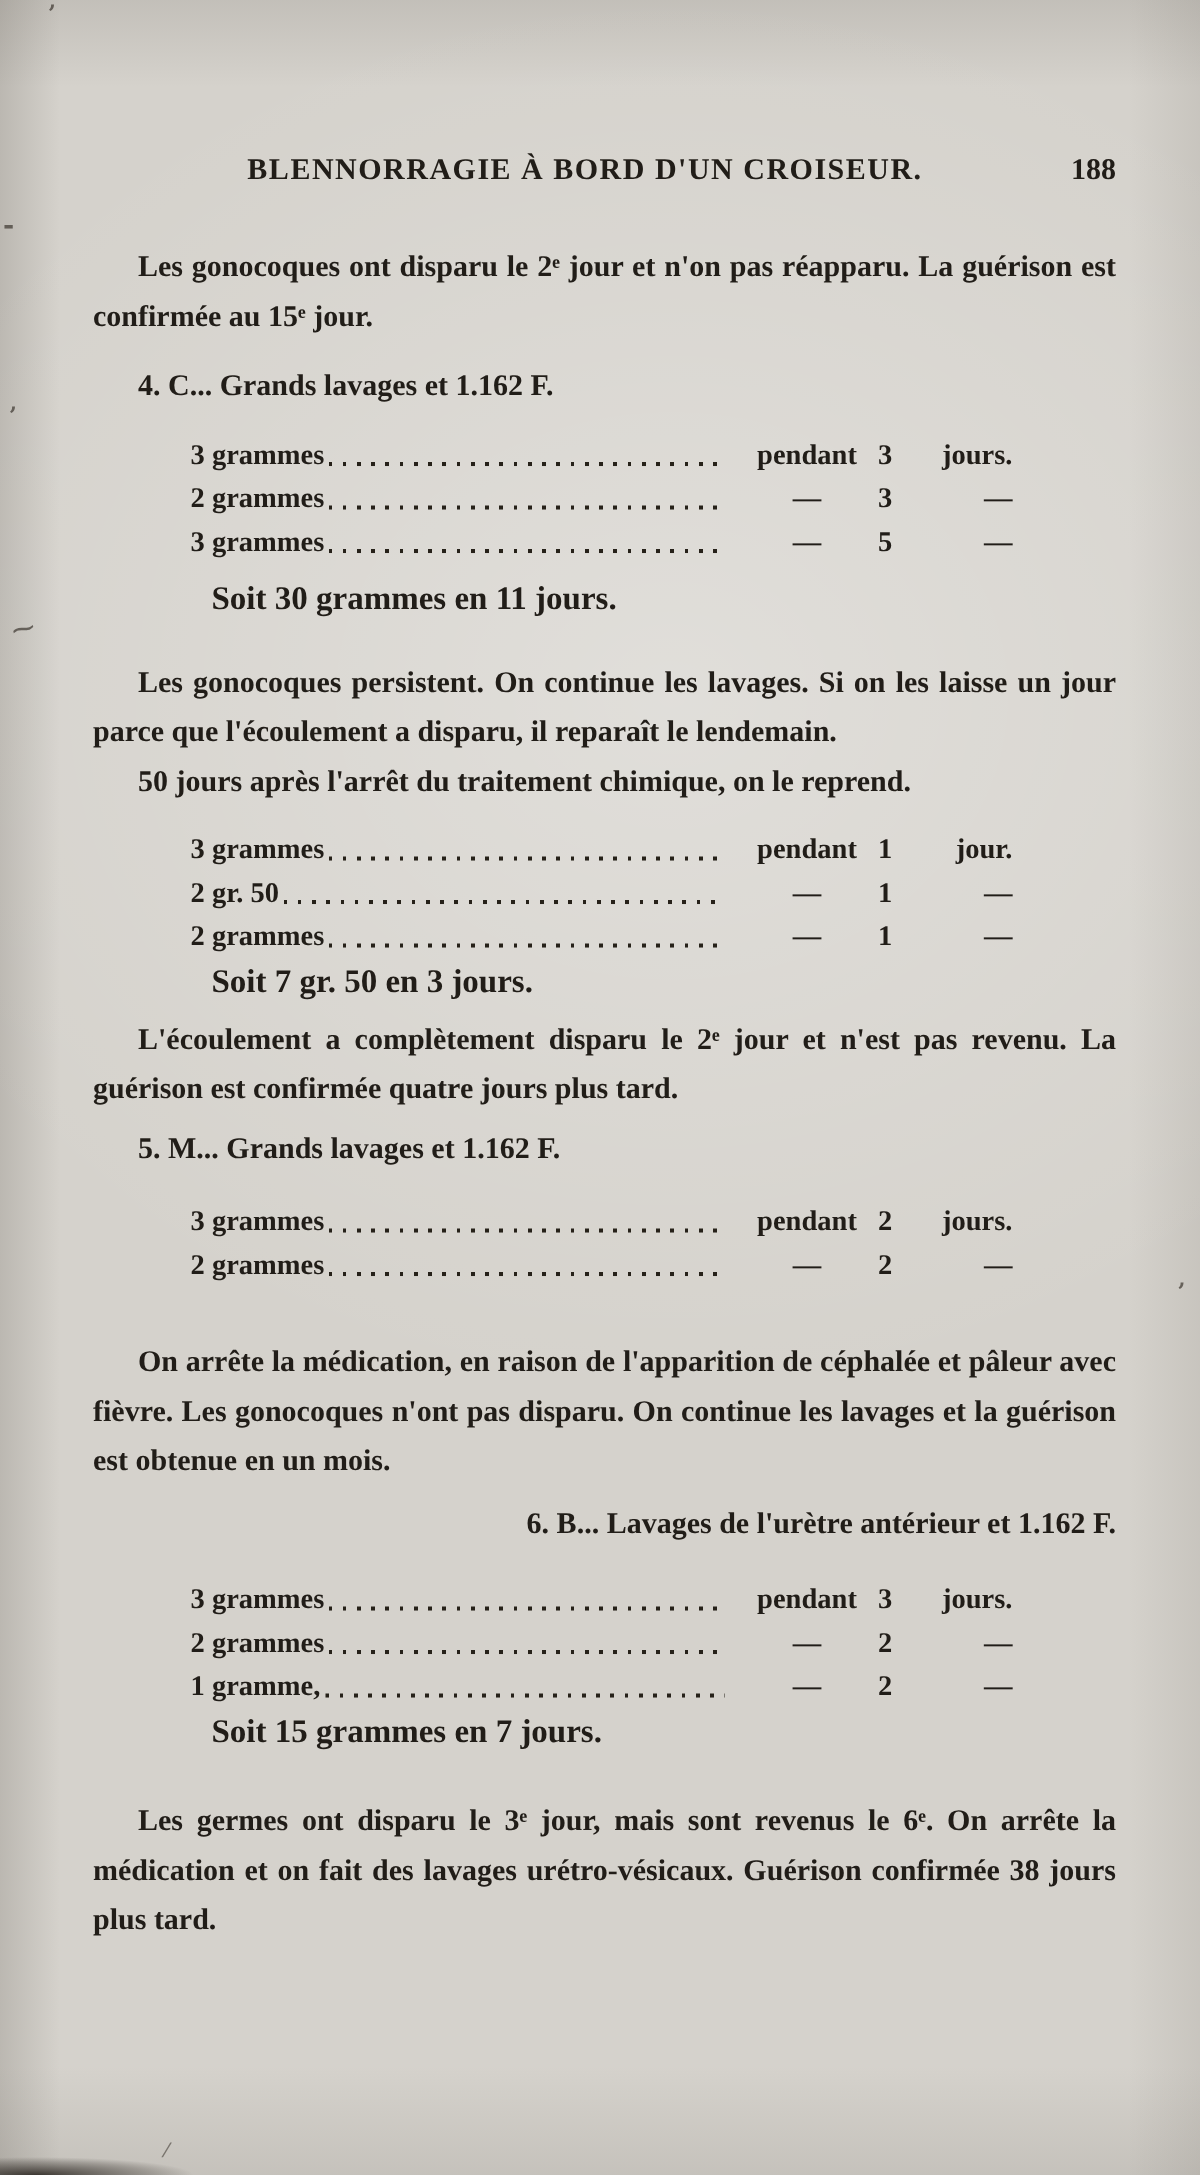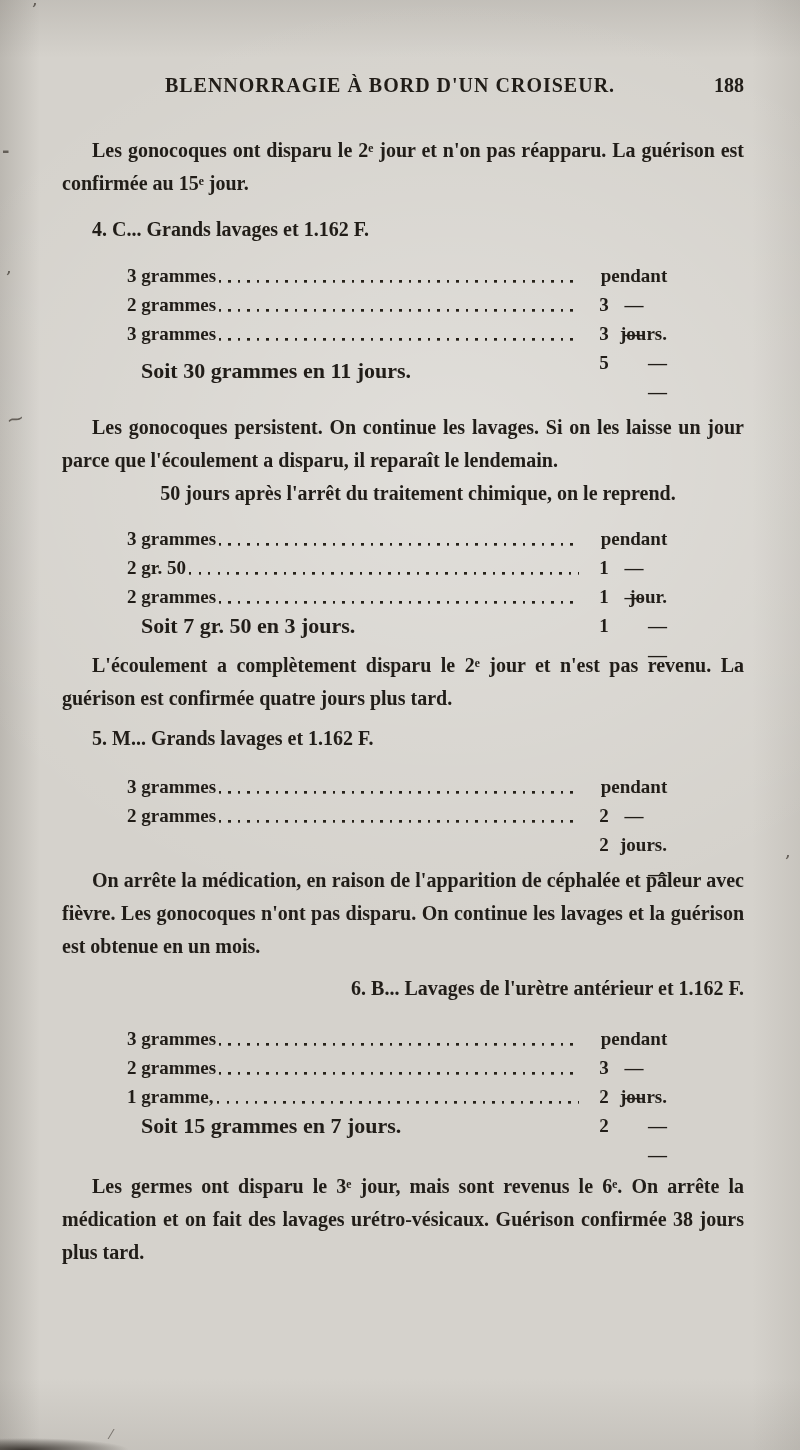--- a/index.html
+++ b/index.html
@@ -21,36 +21,36 @@
       linear-gradient(to bottom, rgba(84,78,70,0.14), rgba(84,78,70,0) 4%, rgba(84,78,70,0) 95%, rgba(84,78,70,0.12));
   }
   .smudge-bl{
     position:absolute;left:0;bottom:0;width:200px;height:20px;pointer-events:none;
     background:radial-gradient(ellipse 140px 16px at 12% 100%, rgba(38,33,28,0.85), rgba(38,33,28,0.25) 55%, rgba(38,33,28,0) 75%);
   }
   .art{
     position:absolute;font-size:15px;color:#453f38;opacity:.75;line-height:1;
     font-family:"DejaVu Serif",serif;
   }
-  .content{position:absolute;left:62px;top:72px;width:682px;}
+  .content{position:absolute;left:62px;top:100px;width:682px;}
   .hdr{position:relative;text-align:center;font-size:20px;line-height:26px;letter-spacing:1px;white-space:nowrap;}
   .hdr-title{padding-right:26px;}
   .hdr-num{position:absolute;right:0;top:0;letter-spacing:0;}
   .para{margin:0;font-size:20px;line-height:33px;text-align:justify;text-indent:30px;}
-  .oneliner{text-align:center;}
+  .oneliner{text-align:left;}
   .case-heading{margin:0 0 0 30px;font-size:20px;line-height:27px;}
   .dose-table{margin-left:65px;width:548px;font-size:19px;}
   .trow{display:flex;align-items:baseline;height:29px;line-height:29px;}
   .dose{white-space:nowrap;}
   .dots{
     flex:1;align-self:stretch;margin:0 14px 0 3px;
     background:repeating-linear-gradient(to right,#262119 0,#262119 2.4px,transparent 2.4px,transparent 9.5px);
     background-size:100% 2.7px;background-repeat:no-repeat;background-position:left 19px;
   }
-  .dur{display:flex;white-space:nowrap;flex-direction:column;}
+  .dur{display:flex;white-space:nowrap;}
   .ca{width:82px;text-align:center;}
   .cb{width:22px;text-align:center;}
   .cc{width:74px;text-align:right;}
   .total{margin:8px 0 0 14px;font-size:22px;line-height:29px;text-align:left;text-indent:0;}
 </style>
 </head>
 <body>
 
 <div class="page">
 

